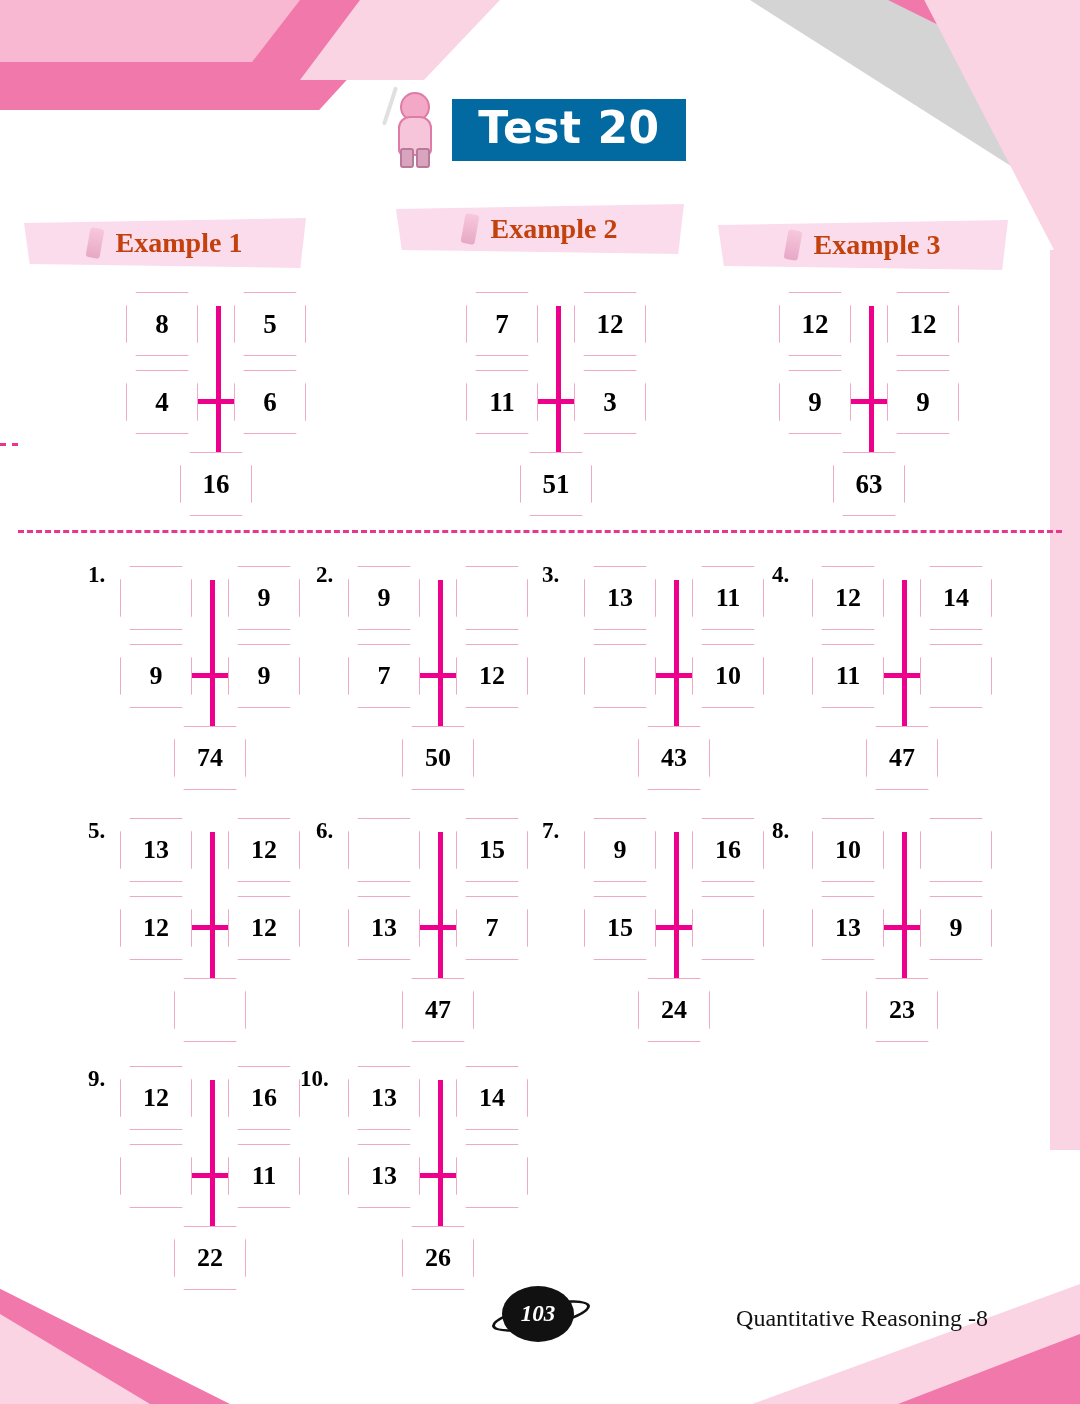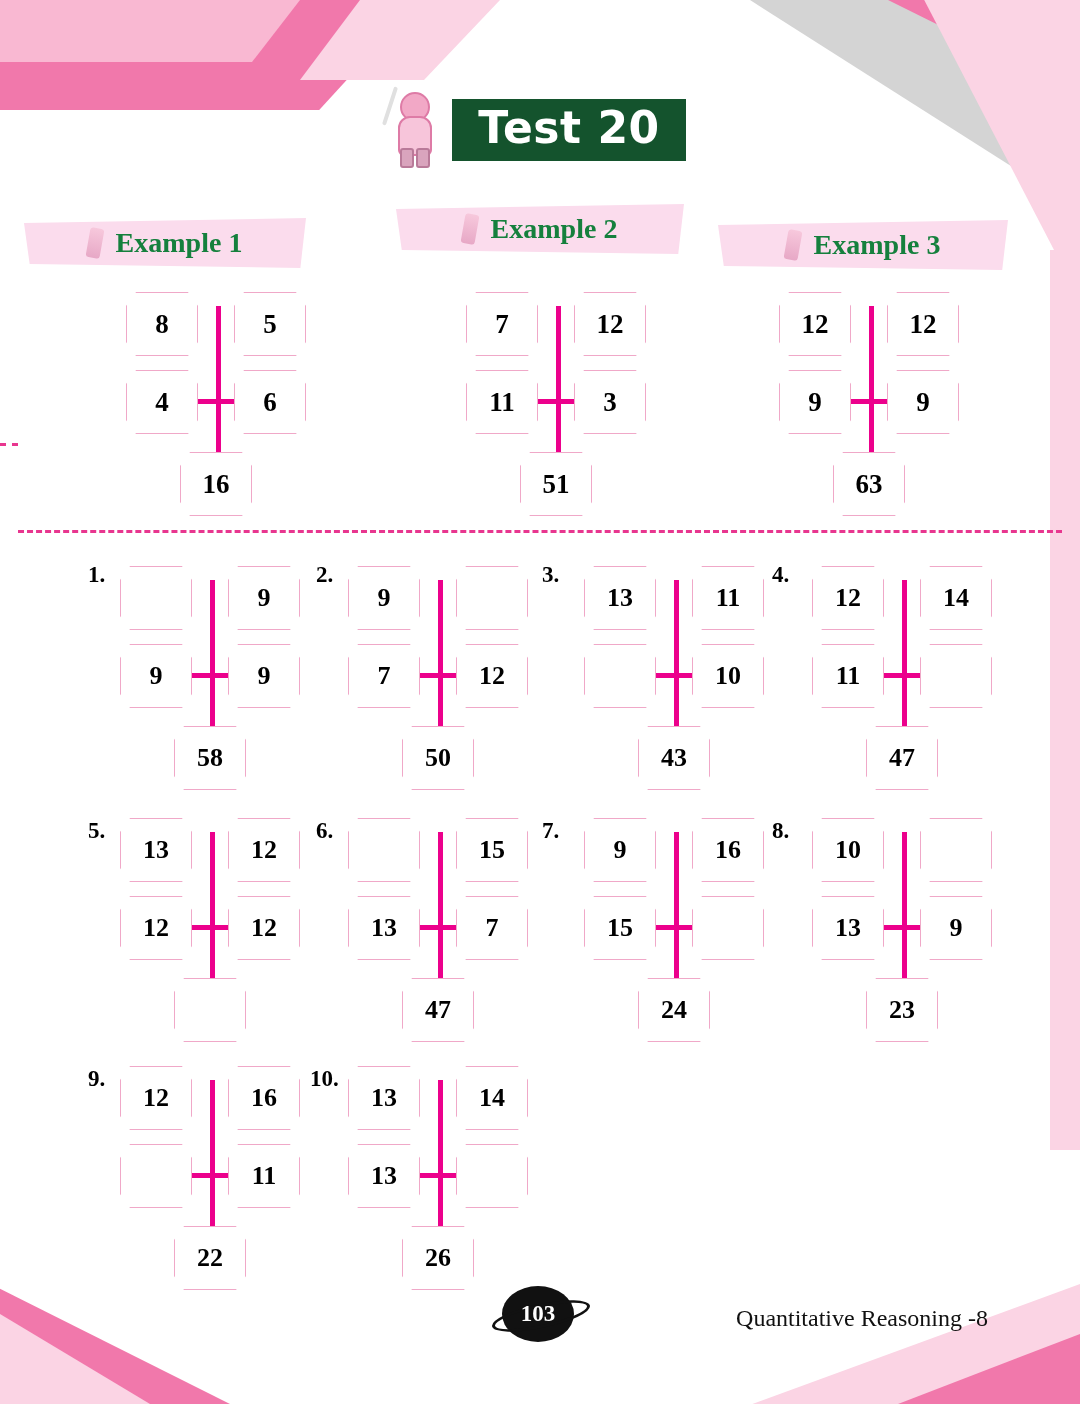--- a/index.html
+++ b/index.html
@@ -124,41 +124,41 @@
   }
   .mascot .leg.l { left: 6px; }
   .mascot .leg.r { left: 22px; }
   .mascot .stick {
     position: absolute; top: -6px; left: -6px;
     width: 4px; height: 40px; background: #e0e0e0;
     transform: rotate(18deg);
     border-radius: 2px;
   }
   #title-badge {
-    background: #14532d;
+    background: #0369a1;
     color: #ffffff;
     font-family: "DejaVu Sans", sans-serif;
     font-weight: bold;
     font-size: 44px;
     padding: 6px 26px 10px 26px;
     letter-spacing: 0.5px;
     line-height: 1.05;
   }
 
   
   .example-banner {
     position: absolute;
     height: 50px;
     background: #fbdced;
     display: flex;
     align-items: center;
     justify-content: center;
     font-weight: bold;
     font-size: 28px;
-    color: #15803d;
+    color: #c2410c;
     clip-path: polygon(0 10%, 100% 0, 98% 100%, 2% 92%);
   }
   .example-banner .pen {
     width: 14px; height: 30px;
     background: linear-gradient(#f7c8dc, #e7a8c6);
     border-radius: 3px;
     margin-right: 14px;
     transform: rotate(10deg);
   }
   #ex1-banner { left: 24px;  top: 218px; width: 282px; }
@@ -235,21 +235,21 @@
   }
   #page-planet::before {
     content: "";
     position: absolute;
     left: -11px; top: 18px;
     width: 94px; height: 18px;
     border: 3px solid #111;
     border-radius: 50%;
     transform: rotate(-12deg);
   }
-  #page-number { position: relative; z-index: 2; }
+  #page-number { position: relative; z-index: 2; font-style: italic; }
   #footer-label {
     position: absolute;
     right: 92px; bottom: 72px;
     font-size: 24px;
     color: #111;
   }
 </style>
 </head>
 <body>
 
@@ -323,21 +323,21 @@
 <div id="divider"></div>
 
 <div class="qnum" style="left:88px; top:562px;">1.</div>
 <div class="puzzle" style="left:120px; top:566px;">
   <div class="bar-v"></div>
   <div class="bar-h"></div>
   <div class="cell tl"></div>
   <div class="cell tr">9</div>
   <div class="cell ml">9</div>
   <div class="cell mr">9</div>
-  <div class="cell bot">58</div>
+  <div class="cell bot">74</div>
 </div>
 
 <div class="qnum" style="left:316px; top:562px;">2.</div>
 <div class="puzzle" style="left:348px; top:566px;">
   <div class="bar-v"></div>
   <div class="bar-h"></div>
   <div class="cell tl">9</div>
   <div class="cell tr"></div>
   <div class="cell ml">7</div>
   <div class="cell mr">12</div>
@@ -414,21 +414,21 @@
 <div class="puzzle" style="left:120px; top:1066px;">
   <div class="bar-v"></div>
   <div class="bar-h"></div>
   <div class="cell tl">12</div>
   <div class="cell tr">16</div>
   <div class="cell ml"></div>
   <div class="cell mr">11</div>
   <div class="cell bot">22</div>
 </div>
 
-<div class="qnum" style="left:310px; top:1066px;">10.</div>
+<div class="qnum" style="left:300px; top:1066px;">10.</div>
 <div class="puzzle" style="left:348px; top:1066px;">
   <div class="bar-v"></div>
   <div class="bar-h"></div>
   <div class="cell tl">13</div>
   <div class="cell tr">14</div>
   <div class="cell ml">13</div>
   <div class="cell mr"></div>
   <div class="cell bot">26</div>
 </div>
 

